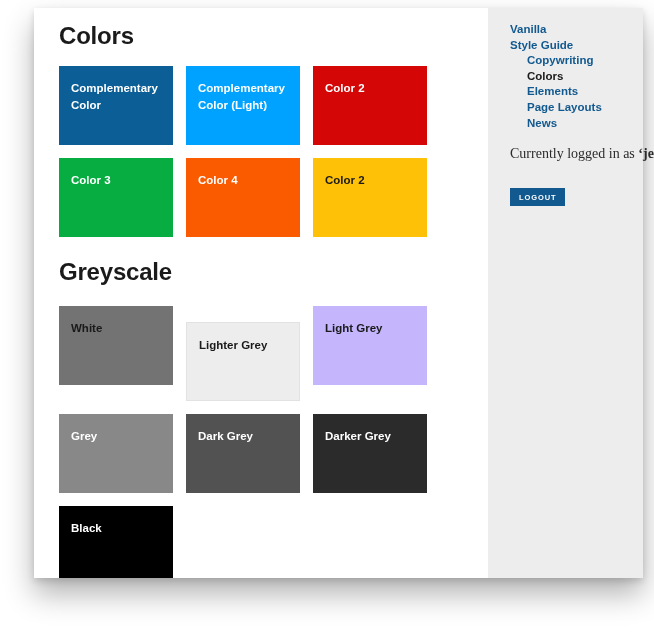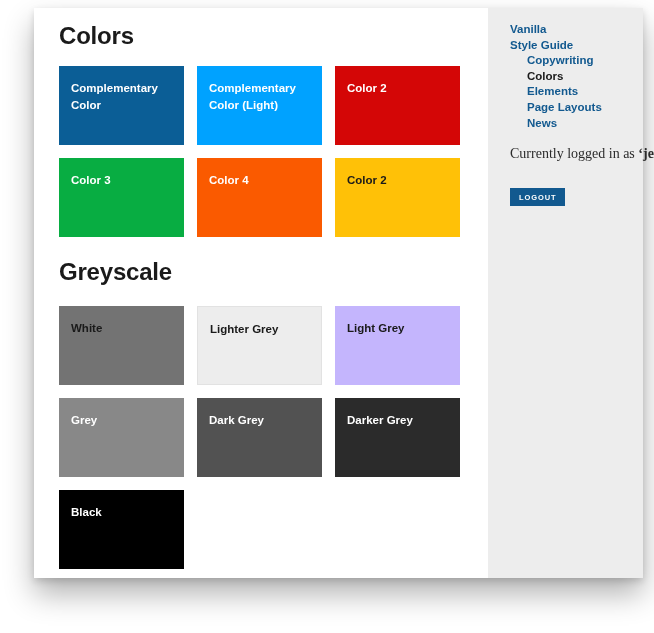--- a/index.html
+++ b/index.html
@@ -41,32 +41,32 @@
   }
   .section-heading.greyscale { margin-top: 8px; margin-bottom: 20px; }
 
   .swatch-grid {
     display: flex;
     flex-wrap: wrap;
     width: 424px;
   }
 
   .swatch {
-    width: 125px;
+    width: 114px;
     height: 79px;
     margin: 0 13px 13px 0;
     padding: 14px 12px 0 12px;
     font-size: 11.5px;
     font-weight: bold;
     line-height: 17px;
     overflow: hidden;
   }
   .swatch:nth-child(3n) { margin-right: 0; }
 
-  .swatch.bordered { border: 1px solid #e2e2e2; }
+  .swatch.bordered { border: 1px solid #e2e2e2; margin-top: 16px; }
 
   
   #sidebar {
     width: 155px;
     height: 100%;
     background: #ededed;
     padding: 14px 10px 0 22px;
   }
 
   .nav-item {

